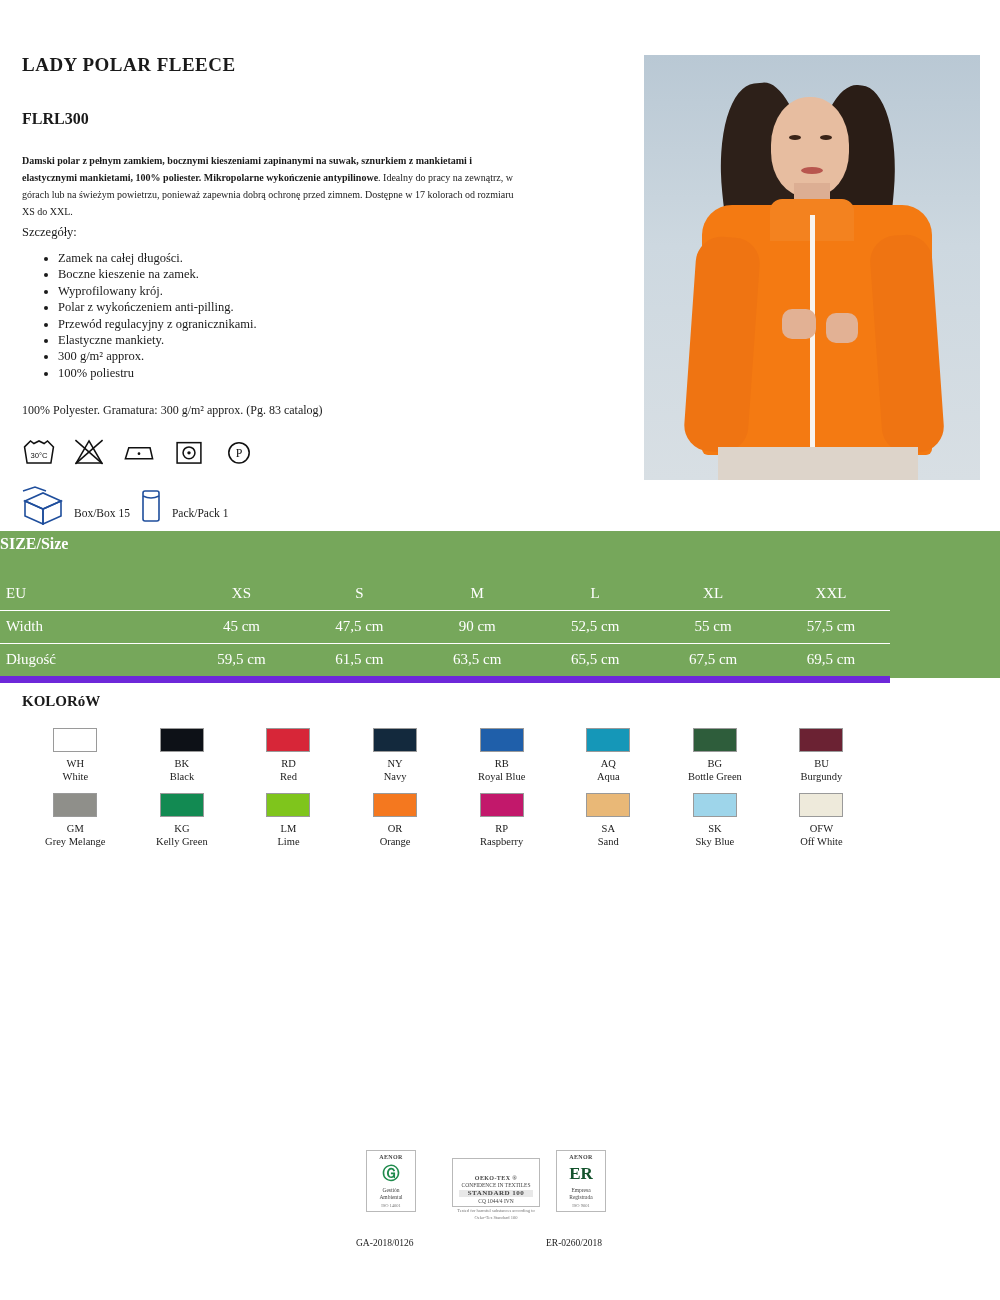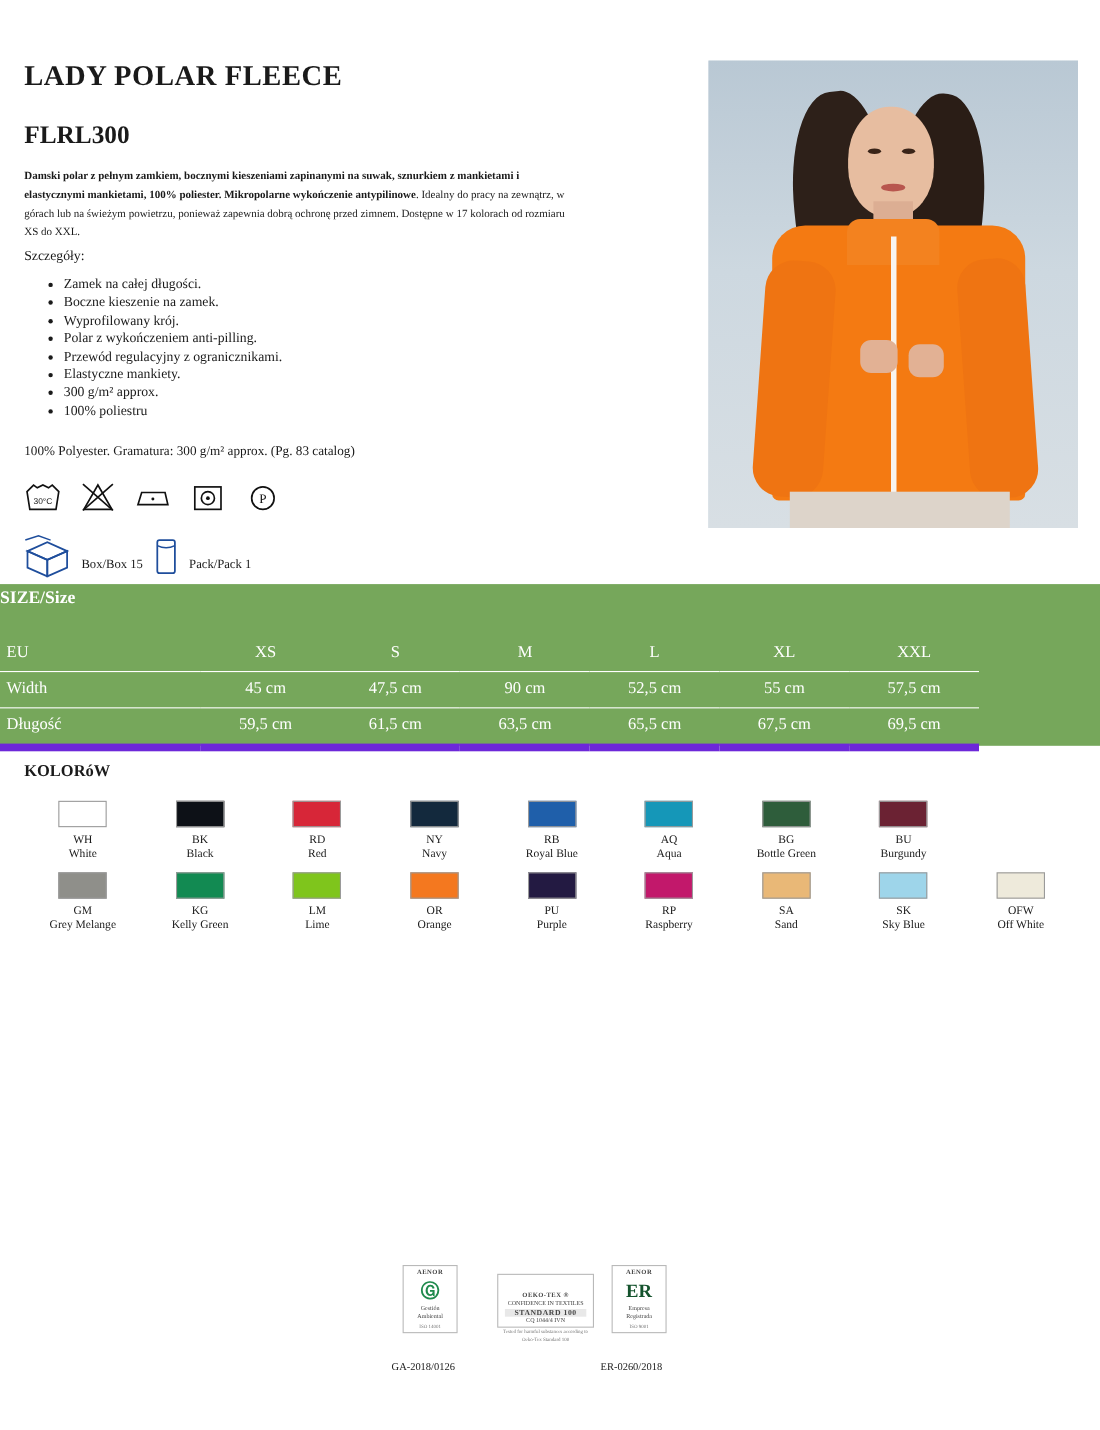--- a/index.html
+++ b/index.html
@@ -19,29 +19,29 @@
     position: relative;
     width: 1000px;
     height: 1300px;
   }
 
   
   .title {
     position: absolute;
     left: 22px;
     top: 54px;
-    font-size: 26px;
+    font-size: 19px;
     font-weight: bold;
     letter-spacing: 0.5px;
   }
   .ref {
     position: absolute;
     left: 22px;
     top: 110px;
-    font-size: 23px;
+    font-size: 16px;
     font-weight: bold;
   }
   .desc {
     position: absolute;
     left: 22px;
     top: 152px;
     width: 500px;
     font-size: 10px;
     line-height: 17px;
   }
@@ -451,25 +451,20 @@
         <div class="swatch-chip" style="background:#7fc51c"></div>
         <span class="swatch-code">LM</span>
         <span class="swatch-name">Lime</span>
       </div>
       <div class="swatch-cell">
         <div class="swatch-chip" style="background:#f4781f"></div>
         <span class="swatch-code">OR</span>
         <span class="swatch-name">Orange</span>
       </div>
       <div class="swatch-cell">
-        <div class="swatch-chip" style="background:#231a42"></div>
-        <span class="swatch-code">PU</span>
-        <span class="swatch-name">Purple</span>
-      </div>
-      <div class="swatch-cell">
         <div class="swatch-chip" style="background:#c2186b"></div>
         <span class="swatch-code">RP</span>
         <span class="swatch-name">Raspberry</span>
       </div>
       <div class="swatch-cell">
         <div class="swatch-chip" style="background:#e9b877"></div>
         <span class="swatch-code">SA</span>
         <span class="swatch-name">Sand</span>
       </div>
       <div class="swatch-cell">

